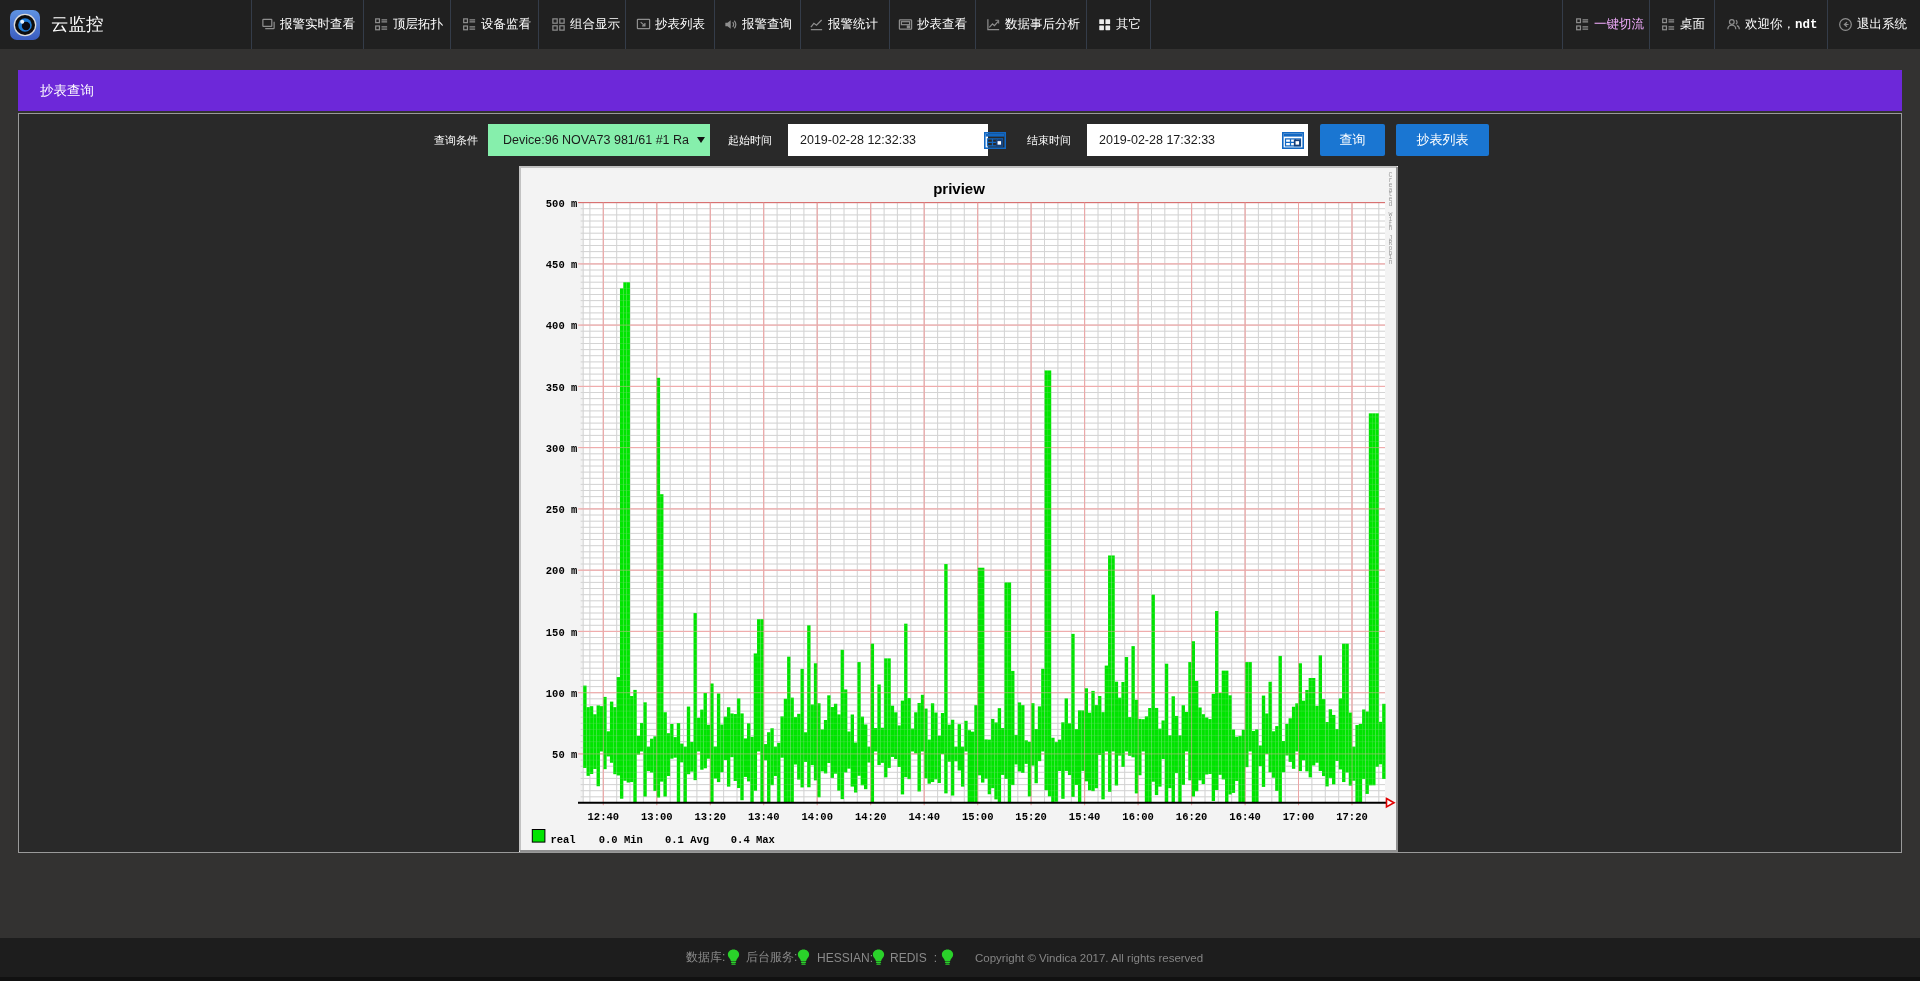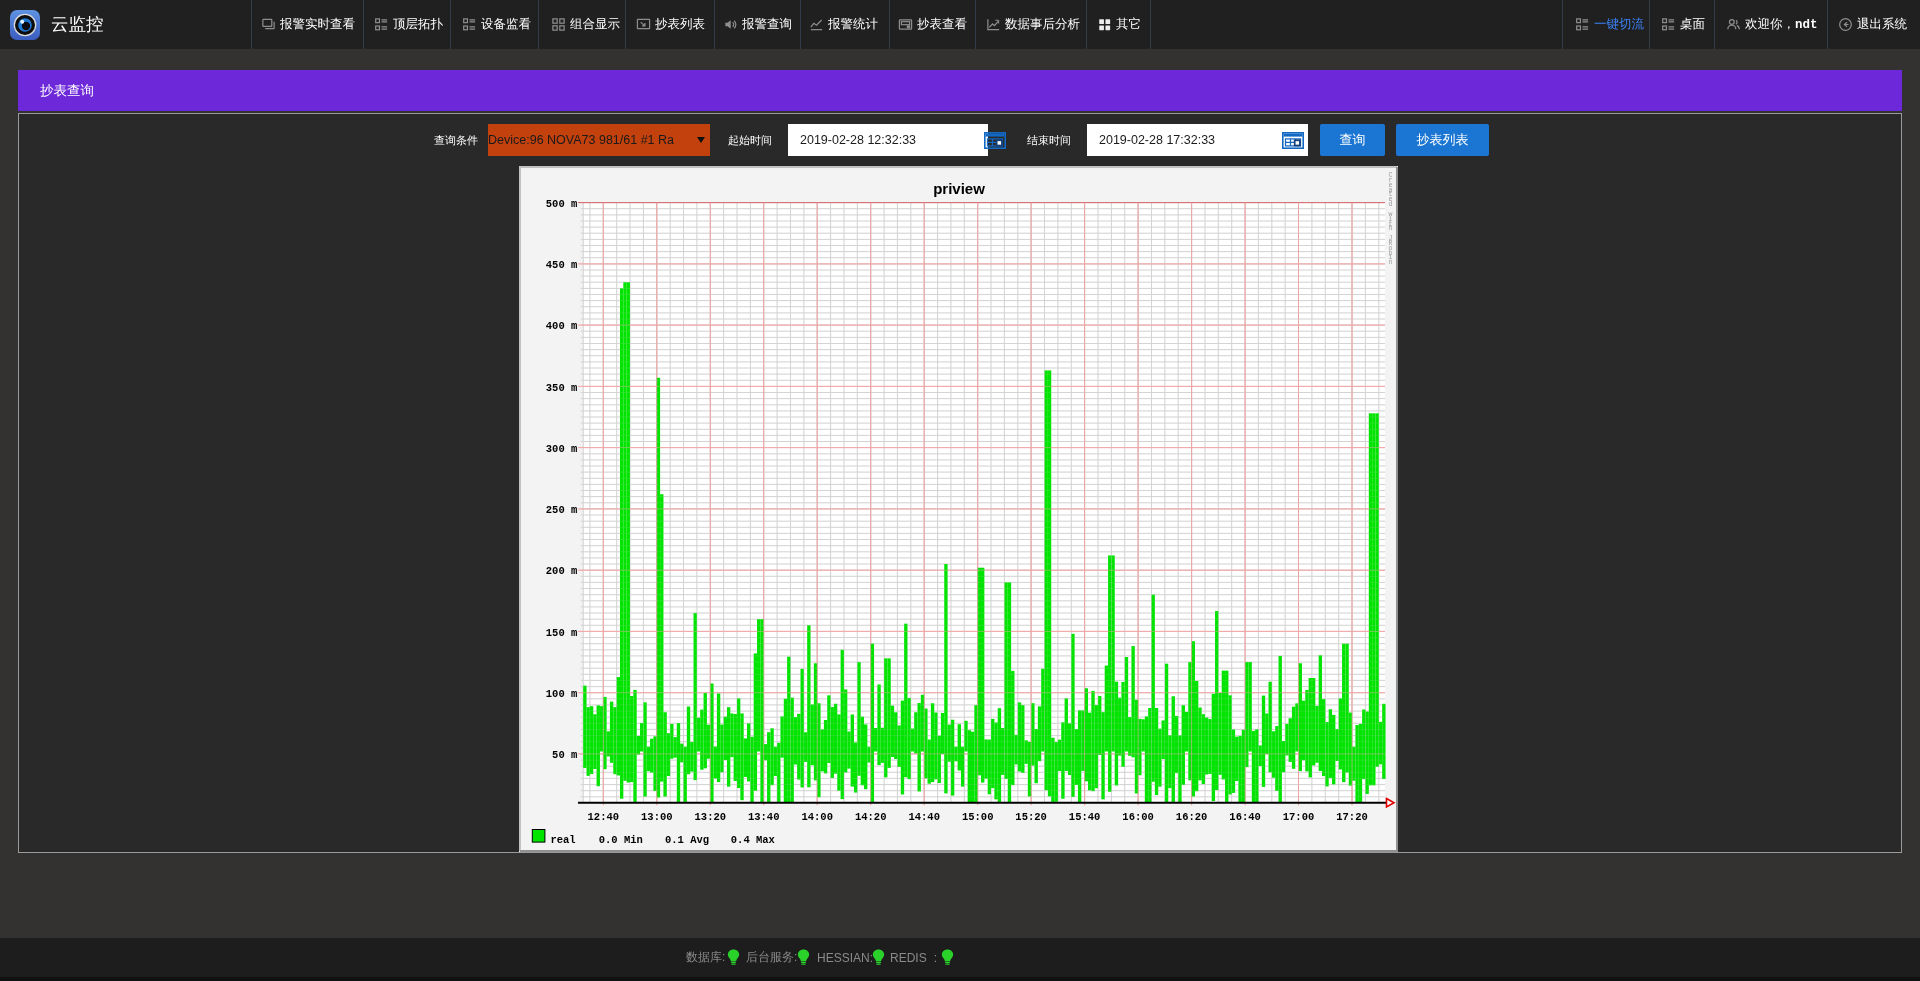--- a/index.html
+++ b/index.html
@@ -5,21 +5,21 @@
 html,body{width:1920px;height:981px;overflow:hidden;background:#333231;font-family:"Liberation Sans",sans-serif}
 .nav{position:absolute;left:0;top:0;width:1920px;height:49px;background:#202020}
 .sep{position:absolute;top:0;width:1px;height:49px;background:#343c49}
 .nitem{position:absolute;top:0;height:49px;display:flex;align-items:center;font-size:12.5px;white-space:nowrap}
 .nitem svg{display:block;margin-right:4px;flex:none}
 .logo{position:absolute;left:10px;top:10px}
 .brand{position:absolute;left:51px;top:0;height:49px;line-height:49px;color:#fff;font-size:17.5px}
 .phead{position:absolute;left:18px;top:70px;width:1884px;height:41px;background:#6d28d9;color:#fff;font-size:13.5px;line-height:41px;padding-left:22px}
 .pbody{position:absolute;left:18px;top:113px;width:1884px;height:740px;background:#292929;border:1px solid #9a9a9a}
 .flabel{position:absolute;top:124px;height:32px;line-height:32px;color:#fff;font-size:11px}
-.fsel{position:absolute;left:488px;top:124px;width:222px;height:32px;background:#c2410c;color:#1b1b1b;font-size:12.5px;line-height:32px;}
+.fsel{position:absolute;left:488px;top:124px;width:222px;height:32px;background:#86efac;color:#1b1b1b;font-size:12.5px;line-height:32px;padding-left:15px}
 .fsel .arr{position:absolute;right:5px;top:13px;width:0;height:0;border-left:4.5px solid transparent;border-right:4.5px solid transparent;border-top:6px solid #111}
 .finp{position:absolute;top:124px;height:32px;background:#fff;color:#1b1b1b;font-size:12.5px;line-height:32px;padding-left:12px}
 .fico{position:absolute;top:132px}
 .fbtn{position:absolute;top:124px;height:32px;background:#1a76d2;color:#fff;font-size:13px;text-align:center;line-height:32px;border-radius:2px}
 .chart{position:absolute;left:519px;top:166px;width:879px;height:686px}
 .footer{position:absolute;left:0;top:938px;width:1920px;height:39px;background:#1d1d1d}
 .footer2{position:absolute;left:0;top:977px;width:1920px;height:4px;background:#111}
 .fitem{position:absolute;top:0;height:39px;display:flex;align-items:center;color:#8a8a8a;font-size:12px;white-space:nowrap}
 .fbulb{position:absolute;top:11px}
 </style></head>
@@ -126,21 +126,21 @@
     </div>
 <div class="nitem" style="left:1097px;color:#fff">
       <svg width="15" height="15" viewBox="0 0 16 16" fill="#ececec">
         <rect x="2.4" y="2.4" width="5" height="5" rx="0.6"></rect>
         <rect x="9" y="2.4" width="5" height="5" rx="0.6"></rect>
         <rect x="2.4" y="9" width="5" height="5" rx="0.6"></rect>
         <rect x="9" y="9" width="5" height="5" rx="0.6"></rect>
       </svg>
       <span>其它</span>
     </div>
-<div class="nitem" style="left:1575px;color:#3b82f6">
+<div class="nitem" style="left:1575px;color:#f0abfc">
       <svg width="15" height="15" viewBox="0 0 16 16" fill="none" stroke="#8e8e8e" stroke-width="1.3">
         <rect x="1.8" y="2" width="4" height="4"></rect>
         <rect x="1.8" y="9.6" width="4" height="4"></rect>
         <path d="M8 3 H14 M8 5.3 H14 M8 10.6 H14 M8 12.9 H14"></path>
       </svg>
       <span>一键切流</span>
     </div>
 <div class="nitem" style="left:1661px;color:#fff">
       <svg width="15" height="15" viewBox="0 0 16 16" fill="none" stroke="#8e8e8e" stroke-width="1.3">
         <rect x="1.8" y="2" width="4" height="4"></rect>
@@ -872,14 +872,15 @@
         <path d="M6 0.5 C9 0.5 11.2 2.8 11.2 5.6 C11.2 7.5 10.2 8.7 9.4 9.8 C8.9 10.5 8.6 11.2 8.5 12 H3.5 C3.4 11.2 3.1 10.5 2.6 9.8 C1.8 8.7 0.8 7.5 0.8 5.6 C0.8 2.8 3 0.5 6 0.5 Z" fill="#2ad12a"></path>
         <rect x="3.6" y="12.6" width="4.8" height="1.4" rx="0.7" fill="#2ad12a"></rect>
         <rect x="4" y="14.5" width="4" height="1.3" rx="0.65" fill="#2ad12a"></rect>
       </svg></div>
   <div class="fitem" style="left:890px">REDIS<span style="margin-left:7px">:</span></div>
     <div class="fbulb" style="left:941px"><svg width="13" height="17" viewBox="0 0 12 17" preserveAspectRatio="none">
         <path d="M6 0.5 C9 0.5 11.2 2.8 11.2 5.6 C11.2 7.5 10.2 8.7 9.4 9.8 C8.9 10.5 8.6 11.2 8.5 12 H3.5 C3.4 11.2 3.1 10.5 2.6 9.8 C1.8 8.7 0.8 7.5 0.8 5.6 C0.8 2.8 3 0.5 6 0.5 Z" fill="#2ad12a"></path>
         <rect x="3.6" y="12.6" width="4.8" height="1.4" rx="0.7" fill="#2ad12a"></rect>
         <rect x="4" y="14.5" width="4" height="1.3" rx="0.65" fill="#2ad12a"></rect>
       </svg></div>
+  <div class="fitem" style="left:975px;color:#858585;font-size:11.5px">Copyright © Vindica 2017. All rights reserved</div>
 </div>
 <div class="footer2"></div>
 
 </body></html>

